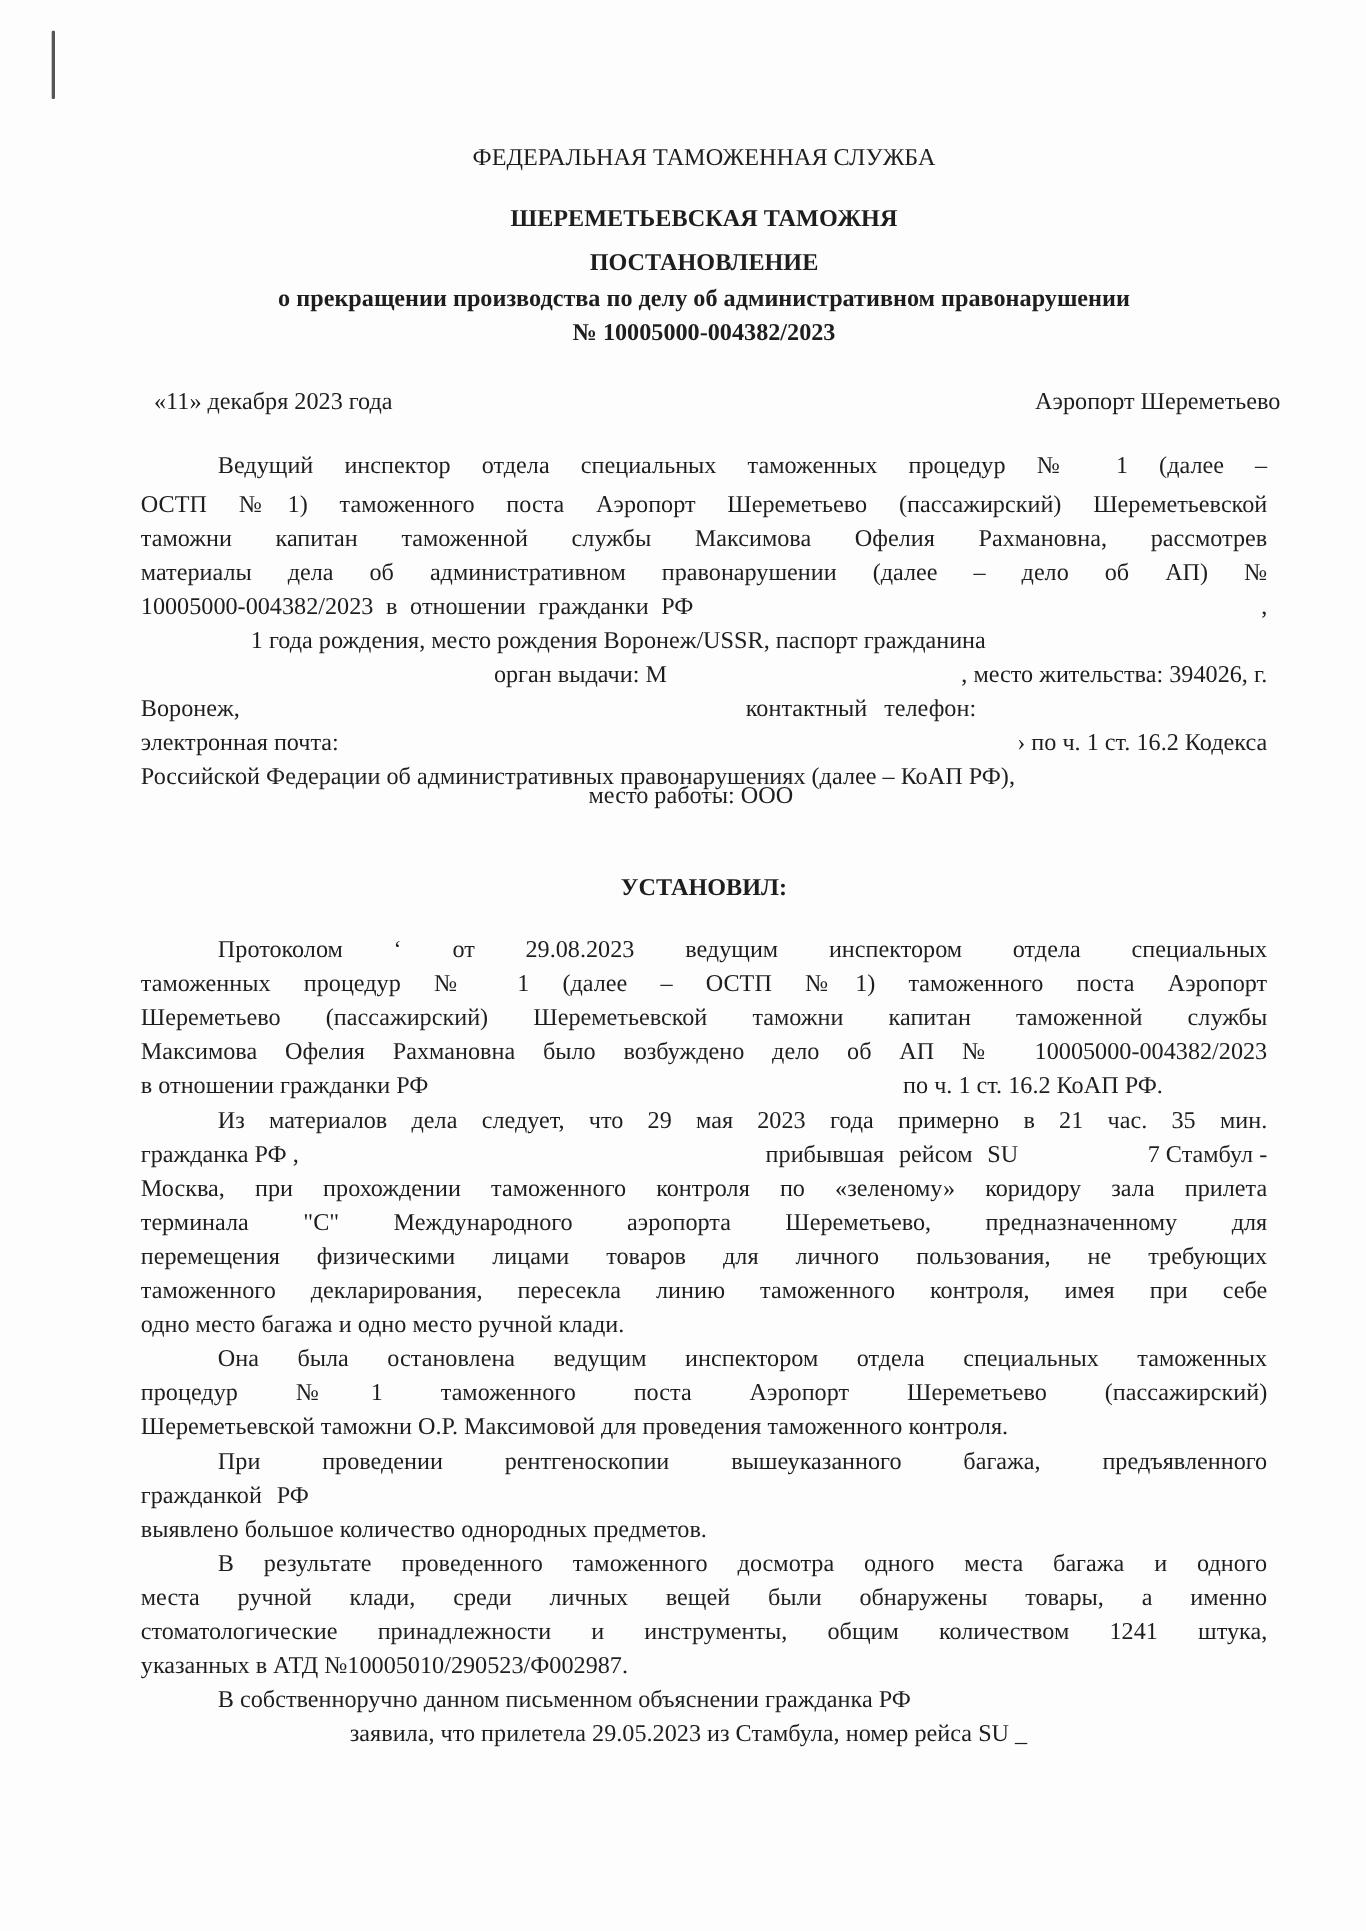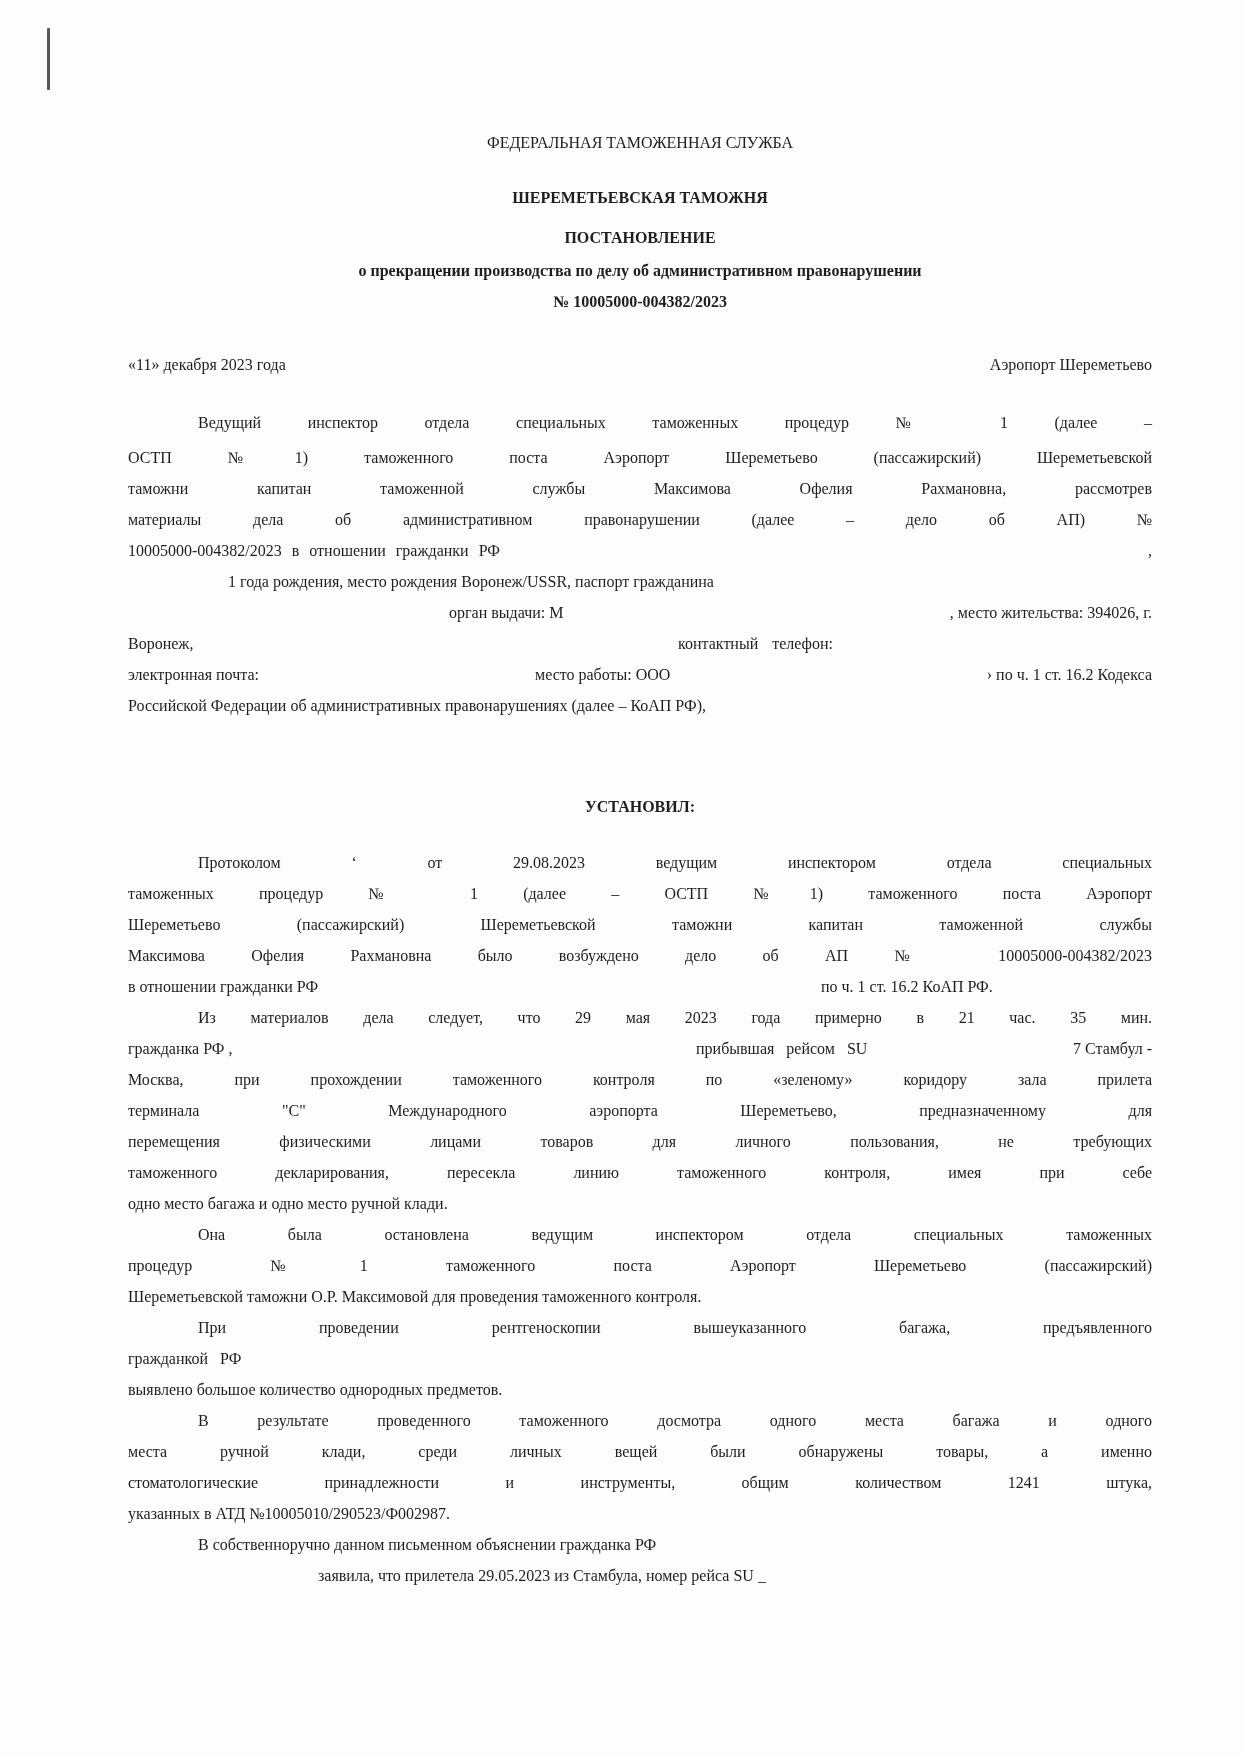--- a/index.html
+++ b/index.html
@@ -2,42 +2,42 @@
 <html><head>
 <meta charset="utf-8">
 <style>
   html, body { margin: 0; padding: 0; }
   body {
     width: 1242px; height: 1755px; background: #fdfdfd; position: relative; overflow: hidden;
     font-family: "Liberation Serif", "DejaVu Serif", serif; color: #1e1e1e;
   }
   .scan-mark { position: absolute; left: 47px; top: 28px; width: 3px; height: 62px; background: #555; border-radius: 1px; }
   .page { position: absolute; left: 128px; top: 0; width: 1024px; }
-  .line { position: absolute; left: 0; width: 1024px; font-size: 16px; line-height: 30px; white-space: nowrap; }
+  .line { position: absolute; left: 0; width: 1024px; font-size: 22px; line-height: 30px; white-space: nowrap; }
   .center { text-align: center; }
   .bold { font-weight: bold; }
   .just { text-align: justify; text-align-last: justify; }
   .indent { padding-left: 70px; box-sizing: border-box; }
   .right { position: absolute; right: 0; }
 </style>
 </head>
 <body>
 
 <div class="scan-mark"></div>
 
 <div class="page">
 
   <div class="line center" style="top:128px;">ФЕДЕРАЛЬНАЯ ТАМОЖЕННАЯ СЛУЖБА</div>
   <div class="line center bold" style="top:163px;margin-top:20px;">ШЕРЕМЕТЬЕВСКАЯ ТАМОЖНЯ</div>
 
   <div class="line center bold" style="top:223px;">ПОСТАНОВЛЕНИЕ</div>
   <div class="line center bold" style="top:256px;">о прекращении производства по делу об административном правонарушении</div>
   <div class="line center bold" style="top:287px;">№ 10005000-004382/2023</div>
 
-  <div class="line" style="top:350px;">
+  <div class="line" style="top:350px;margin-left:12px;">
     <span>«11» декабря 2023 года</span>
     <span class="right">Аэропорт Шереметьево</span>
   </div>
 
   <div class="line just indent" style="top:408px;">Ведущий инспектор отдела специальных таможенных процедур № 1 (далее –</div>
   <div class="line just" style="top:443px;">ОСТП №1) таможенного поста Аэропорт Шереметьево (пассажирский) Шереметьевской</div>
   <div class="line just" style="top:474px;">таможни капитан таможенной службы Максимова Офелия Рахмановна, рассмотрев</div>
   <div class="line just" style="top:505px;">материалы дела об административном правонарушении (далее – дело об АП) №</div>
   <div class="line" style="top:536px;">
     <span style="word-spacing:6px;">10005000-004382/2023 в отношении гражданки РФ</span>
@@ -47,21 +47,21 @@
   <div class="line" style="top:598px;">
     <span style="position:absolute; left:321px;">орган выдачи: М</span>
     <span class="right">, место жительства: 394026, г.</span>
   </div>
   <div class="line" style="top:629px;">
     <span>Воронеж,</span>
     <span style="position:absolute; left:550px; word-spacing:10px;">контактный телефон:</span>
   </div>
   <div class="line" style="top:660px;">
     <span>электронная почта:</span>
-    <span style="position:absolute; left:407px;">место работы: ООО</span>
+    <span style="position:absolute; left:407px;margin-top:48px;">место работы: ООО</span>
     <span class="right">› по ч. 1 ст. 16.2 Кодекса</span>
   </div>
   <div class="line" style="top:691px;">Российской Федерации об административных правонарушениях (далее – КоАП РФ),</div>
 
   <div class="line center bold" style="top:792px;">УСТАНОВИЛ:</div>
 
   <div class="line just indent" style="top:848px;">Протоколом ʻ от 29.08.2023 ведущим инспектором отдела специальных</div>
   <div class="line just" style="top:879px;">таможенных процедур № 1 (далее – ОСТП №1) таможенного поста Аэропорт</div>
   <div class="line just" style="top:910px;">Шереметьево (пассажирский) Шереметьевской таможни капитан таможенной службы</div>
   <div class="line just" style="top:941px;">Максимова Офелия Рахмановна было возбуждено дело об АП № 10005000-004382/2023</div>

